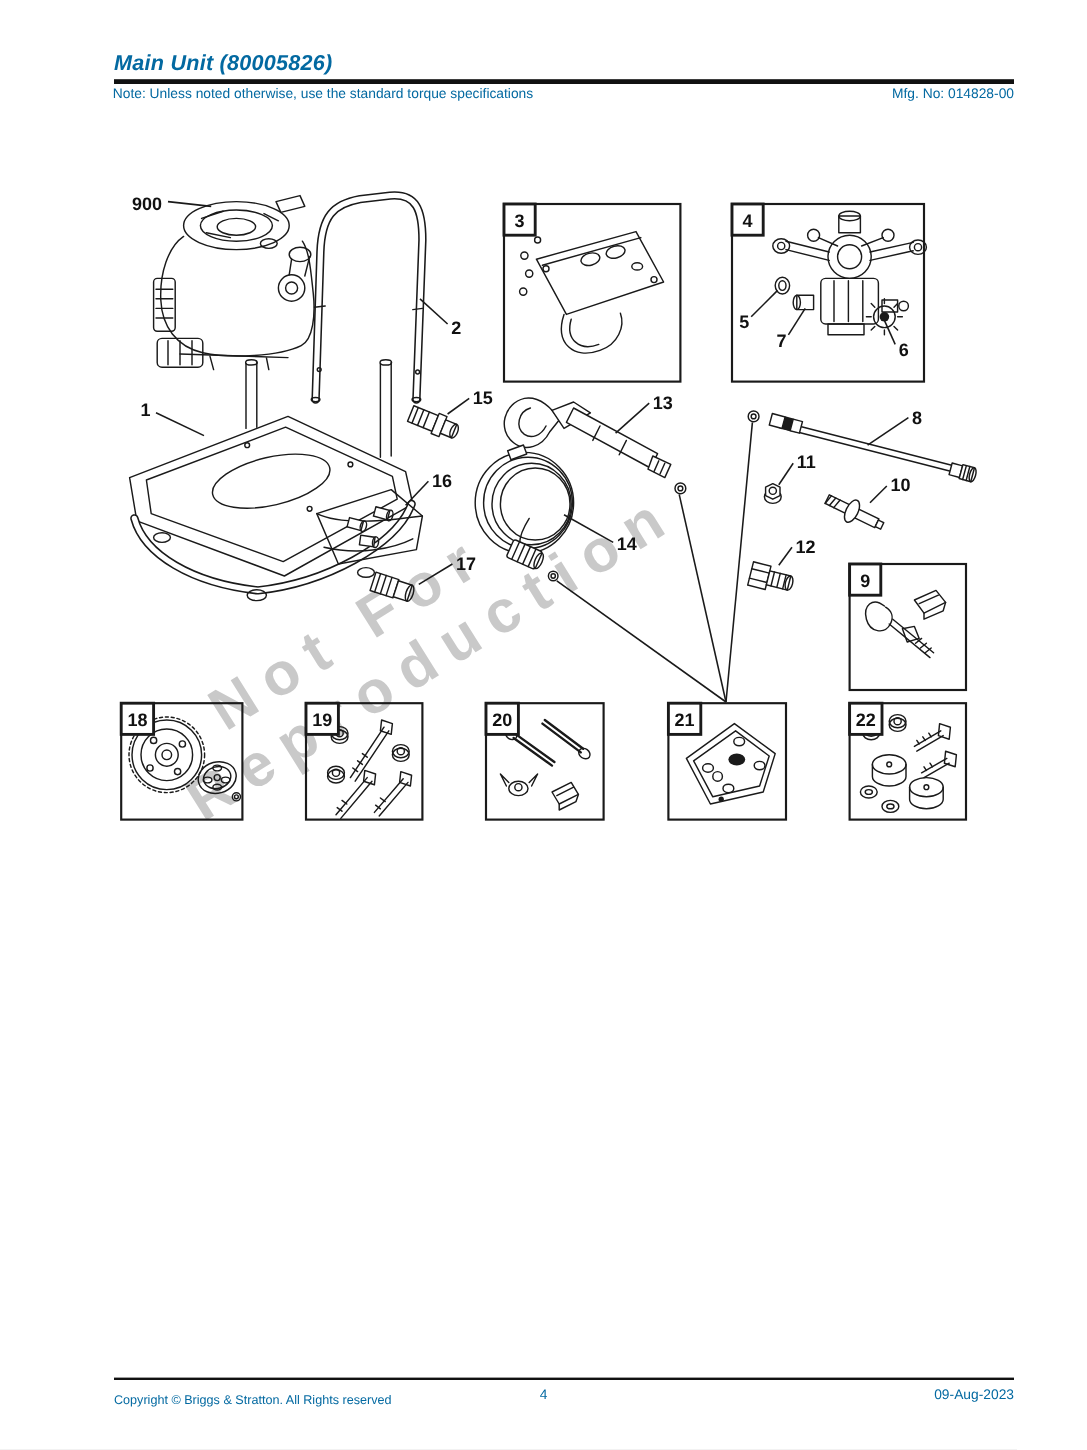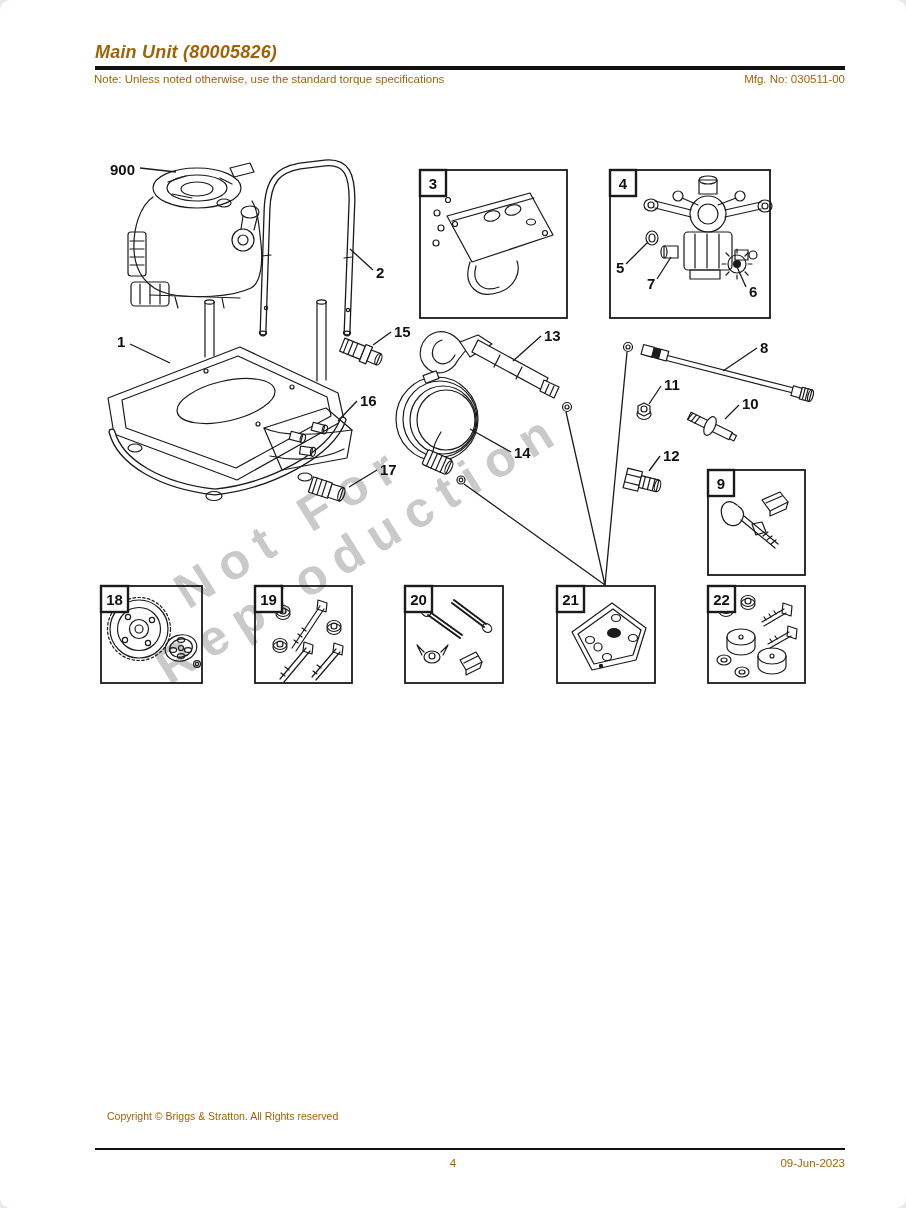--- a/index.html
+++ b/index.html
@@ -1,23 +1,23 @@
 <!DOCTYPE html>
 <html><head>
 <meta charset="utf-8">
 <style>
   html,body{margin:0;padding:0;background:#e8e8e8;}
   .page{position:relative;width:906px;height:1208px;background:#ffffff;margin:0 auto;
-        font-family:"Liberation Sans",sans-serif;color:#a16207;overflow:hidden;border-radius:10px;}
+        font-family:"Liberation Sans",sans-serif;color:#0369a1;overflow:hidden;}
   .hdr-title{position:absolute;left:95px;top:42px;font-size:18px;font-weight:bold;font-style:italic;letter-spacing:.2px;}
   .hdr-rule{position:absolute;left:95px;top:66px;width:750px;height:4px;background:#111;}
   .hdr-note{position:absolute;left:94px;top:73px;font-size:11.5px;}
   .hdr-mfg{position:absolute;right:61px;top:73px;font-size:11.5px;}
   .ftr-rule{position:absolute;left:95px;top:1148px;width:750px;height:2px;background:#111;}
-  .ftr-copy{position:absolute;left:95px;top:1110px;font-size:10.5px;margin-left:12px;}
+  .ftr-copy{position:absolute;left:95px;top:1161px;font-size:10.5px;}
   .ftr-page{position:absolute;left:0;width:906px;top:1157px;font-size:11.5px;text-align:center;}
   .ftr-date{position:absolute;right:61px;top:1157px;font-size:11.5px;}
   svg.diagram{position:absolute;left:0;top:0;}
   .art{stroke:#1a1a1a;stroke-width:1.2;fill:none;stroke-linecap:round;stroke-linejoin:round;}
   .artw{stroke:#1a1a1a;stroke-width:1.2;fill:#fff;stroke-linecap:round;stroke-linejoin:round;}
   .tube{stroke:#1a1a1a;stroke-width:7;fill:none;stroke-linecap:round;stroke-linejoin:round;}
   .tubein{stroke:#fff;stroke-width:4.4;fill:none;stroke-linecap:round;stroke-linejoin:round;}
   .lead{stroke:#1a1a1a;stroke-width:1.3;fill:none;}
   .kbox{stroke:#1a1a1a;stroke-width:1.8;fill:none;}
   .nsq{stroke:#1a1a1a;stroke-width:2.4;fill:#fff;}
@@ -27,21 +27,21 @@
   .ink-fill{fill:#1a1a1a;stroke:none;}
 </style>
 </head>
 <body>
 
 <div class="page">
 
   <div class="hdr-title">Main Unit (80005826)</div>
   <div class="hdr-rule"></div>
   <div class="hdr-note">Note: Unless noted otherwise, use the standard torque specifications</div>
-  <div class="hdr-mfg">Mfg. No: 030511-00</div>
+  <div class="hdr-mfg">Mfg. No: 014828-00</div>
 
   <svg class="diagram" width="906" height="1208" viewBox="0 0 906 1208">
 
     <g transform="translate(355 560) rotate(-32)">
       <text class="wmark" x="-168" y="-46">Not For</text>
       <text class="wmark" x="-224" y="8">Reproduction</text>
     </g>
 
     <g>
       <path class="art" d="M153,197 C140,206 133,228 134,250 C135,272 147,289 169,294 C192,299 233,297 251,288 C261,283 263,262 261,244 C259,226 258,210 252,201"></path>
@@ -418,14 +418,14 @@
       <rect class="nsq" x="557" y="586" width="27" height="26"></rect>
       <text class="boxnum" x="570.5" y="605">21</text>
       <rect class="nsq" x="708" y="586" width="27" height="26"></rect>
       <text class="boxnum" x="721.5" y="605">22</text>
     </g>
   </svg>
 
   <div class="ftr-rule"></div>
   <div class="ftr-copy">Copyright © Briggs &amp; Stratton. All Rights reserved</div>
   <div class="ftr-page">4</div>
-  <div class="ftr-date">09-Jun-2023</div>
+  <div class="ftr-date">09-Aug-2023</div>
 </div>
 
 </body></html>

